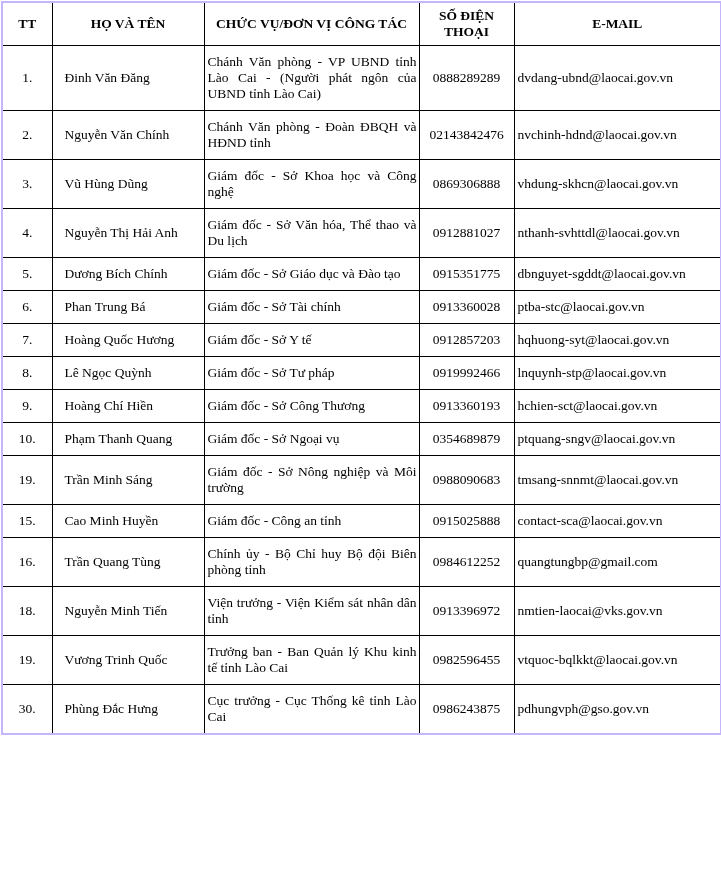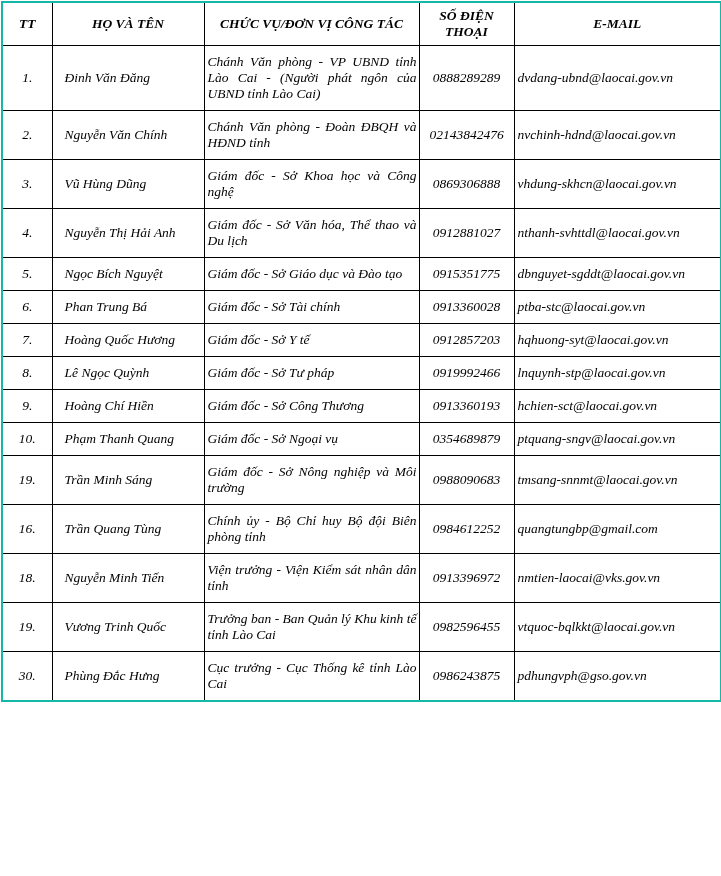--- a/index.html
+++ b/index.html
@@ -21,22 +21,21 @@
   }
   table.contact-table th,
   table.contact-table td {
     border: 1px solid #000000;
     vertical-align: middle;
     font-size: 13.5px;
     line-height: 16px;
     overflow: hidden;
   }
   table.contact-table {
-    border: 2px solid #14b8a6;
-    font-style: italic;
+    border: 2px solid #c4b5fd;
   }
   thead th {
     font-weight: bold;
     font-size: 14px;
     text-align: center;
     padding: 5px 2px;
   }
   td.tt-cell {
     text-align: center;
     padding: 8px 2px;
@@ -104,21 +103,21 @@
         </tr>
         <tr>
           <td class="tt-cell">4.</td>
           <td class="name-cell">Nguyễn Thị Hải Anh</td>
           <td class="position-cell">Giám đốc - Sở Văn hóa, Thể thao và Du lịch</td>
           <td class="phone-cell">0912881027</td>
           <td class="email-cell">nthanh-svhttdl@laocai.gov.vn</td>
         </tr>
         <tr>
           <td class="tt-cell">5.</td>
-          <td class="name-cell">Ngọc Bích Nguyệt</td>
+          <td class="name-cell">Dương Bích Chính</td>
           <td class="position-cell">Giám đốc - Sở Giáo dục và Đào tạo</td>
           <td class="phone-cell">0915351775</td>
           <td class="email-cell">dbnguyet-sgddt@laocai.gov.vn</td>
         </tr>
         <tr>
           <td class="tt-cell">6.</td>
           <td class="name-cell">Phan Trung Bá</td>
           <td class="position-cell">Giám đốc - Sở Tài chính</td>
           <td class="phone-cell">0913360028</td>
           <td class="email-cell">ptba-stc@laocai.gov.vn</td>
@@ -152,20 +151,27 @@
           <td class="email-cell">ptquang-sngv@laocai.gov.vn</td>
         </tr>
         <tr>
           <td class="tt-cell">19.</td>
           <td class="name-cell">Trần Minh Sáng</td>
           <td class="position-cell">Giám đốc - Sở Nông nghiệp và Môi trường</td>
           <td class="phone-cell">0988090683</td>
           <td class="email-cell">tmsang-snnmt@laocai.gov.vn</td>
         </tr>
         <tr>
+          <td class="tt-cell">15.</td>
+          <td class="name-cell">Cao Minh Huyền</td>
+          <td class="position-cell">Giám đốc - Công an tỉnh</td>
+          <td class="phone-cell">0915025888</td>
+          <td class="email-cell">contact-sca@laocai.gov.vn</td>
+        </tr>
+        <tr>
           <td class="tt-cell">16.</td>
           <td class="name-cell">Trần Quang Tùng</td>
           <td class="position-cell">Chính ủy - Bộ Chỉ huy Bộ đội Biên phòng tỉnh</td>
           <td class="phone-cell">0984612252</td>
           <td class="email-cell">quangtungbp@gmail.com</td>
         </tr>
         <tr>
           <td class="tt-cell">18.</td>
           <td class="name-cell">Nguyễn Minh Tiến</td>
           <td class="position-cell">Viện trưởng - Viện Kiểm sát nhân dân tỉnh</td>

